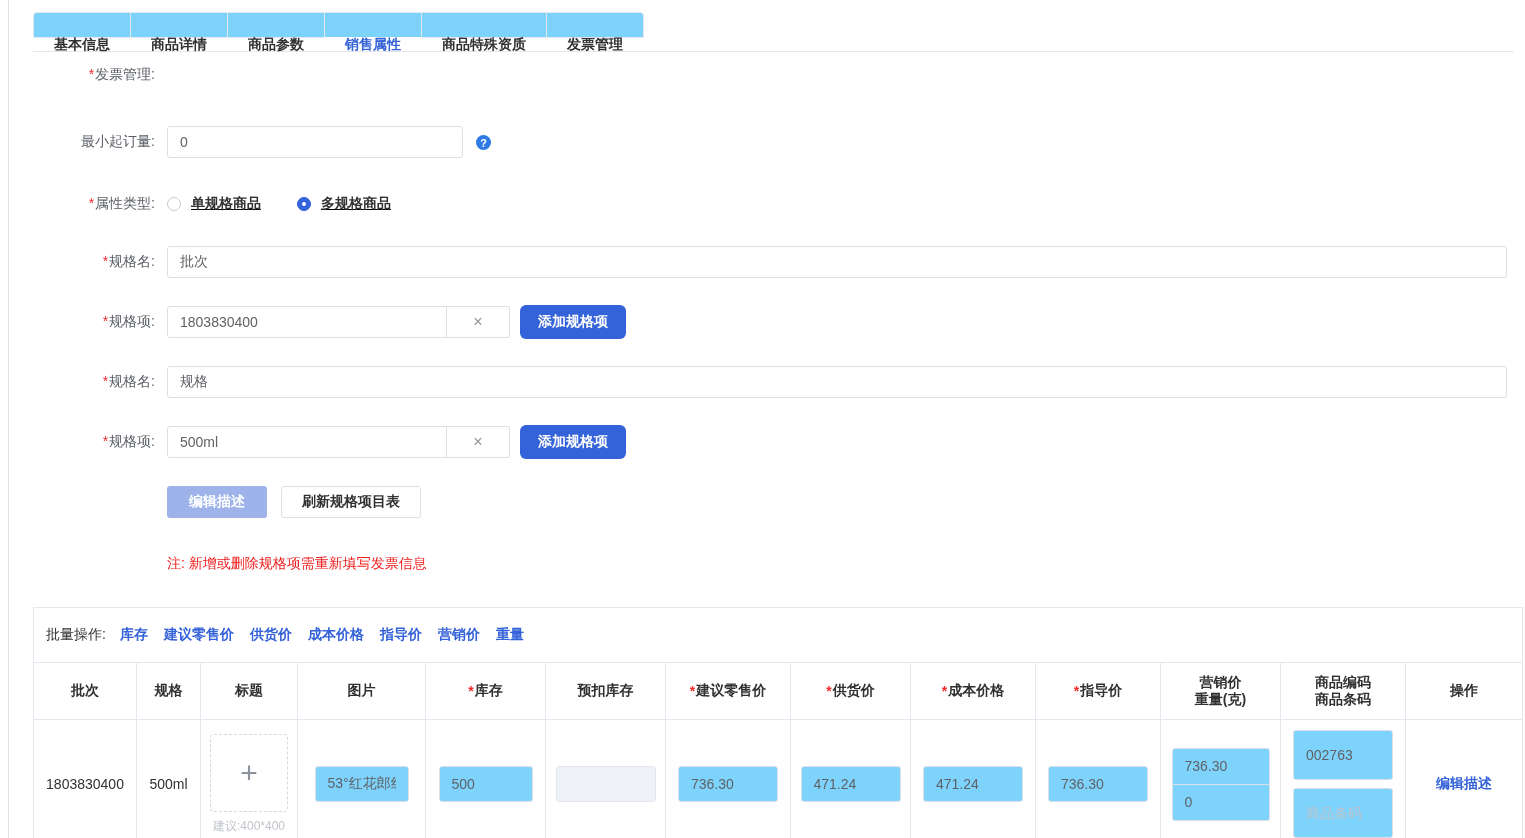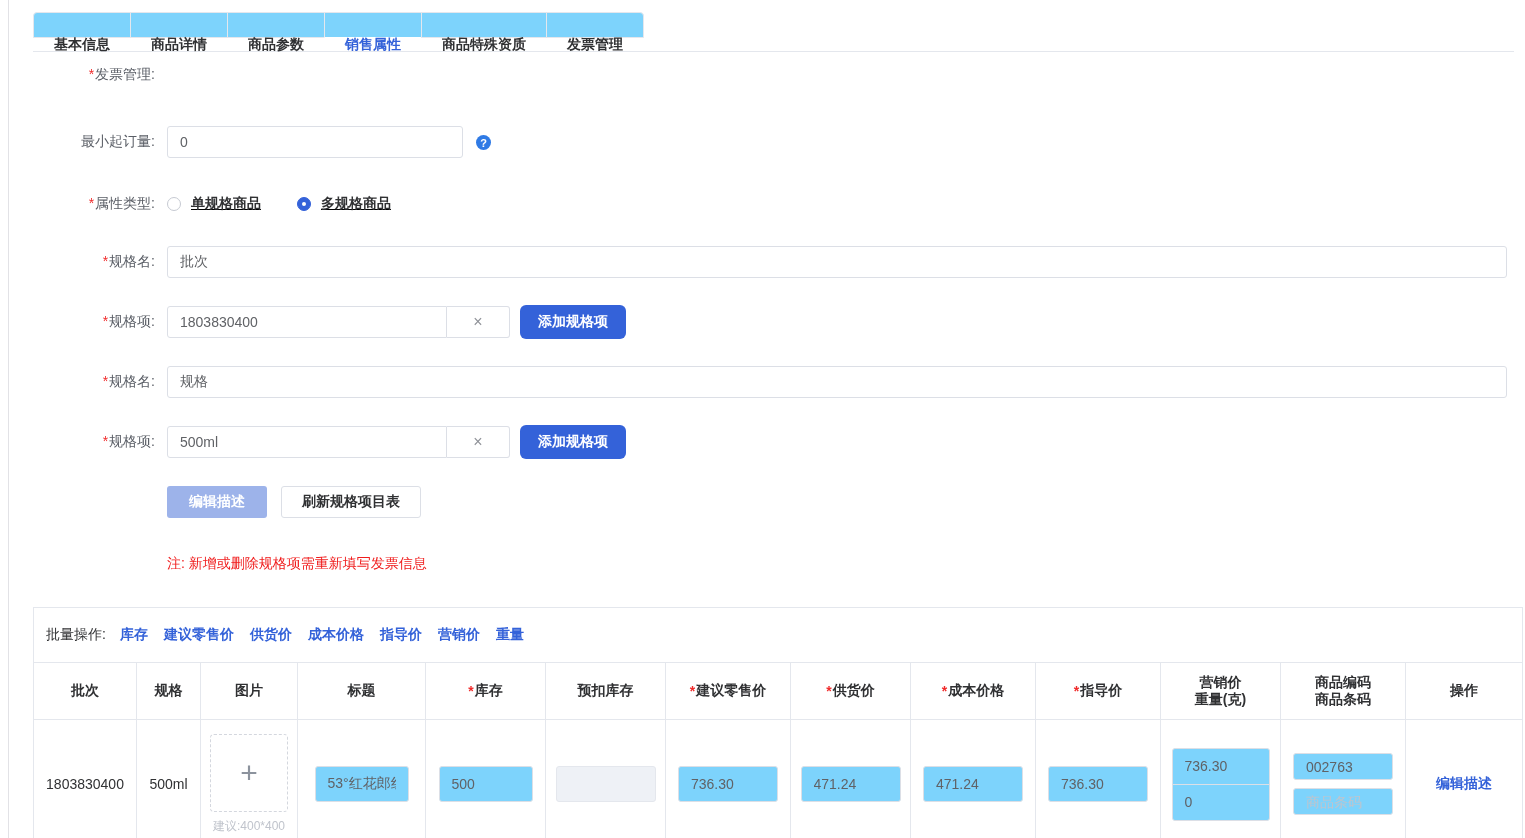--- a/index.html
+++ b/index.html
@@ -74,21 +74,21 @@
   .cinp.disabled { background:#eef1f6; border-color:#e4e7ed; }
   .upload-box { width:78px; height:78px; border:1px dashed #d4d7de; border-radius:4px;
                 display:flex; align-items:center; justify-content:center; cursor:pointer; background:#fff; }
   .plus-icon { font-size:30px; font-weight:200; color:#8c939d; line-height:1; }
   .upload-hint { margin-top:6px; font-size:12px; color:#c0c4cc; }
   .stack { display:flex; flex-direction:column; }
   .stack .cinp { width:98px; height:37px; }
   .stack .cinp:first-child { border-radius:3px 3px 0 0; }
   .stack .cinp:last-child { border-radius:0 0 3px 3px; margin-top:-1px; }
   .codegroup { display:flex; flex-direction:column; gap:8px; }
-  .codegroup .cinp { height:27px; }
+  .codegroup .cinp { height:50px; }
   .cinp::placeholder { color:#c0c4cc; }
   .action-link { color:var(--accent); font-weight:bold; font-size:14px; cursor:pointer; }
 </style>
 </head>
 <body>
 
 <div class="stage">
   <div class="vline"></div>
 
   <div class="tabbar">
@@ -179,24 +179,24 @@
     </div>
 
     <div class="cols thead">
       <div class="th">
           <span>批次</span>
         </div>
       <div class="th">
           <span>规格</span>
         </div>
       <div class="th">
+          <span>标题</span>
+        </div>
+      <div class="th">
           <span>图片</span>
-        </div>
-      <div class="th">
-          <span>标题</span>
         </div>
       <div class="th">
           <span class="req">*</span>
           <span>库存</span>
         </div>
       <div class="th">
           <span>预扣库存</span>
         </div>
       <div class="th">
           <span class="req">*</span>

